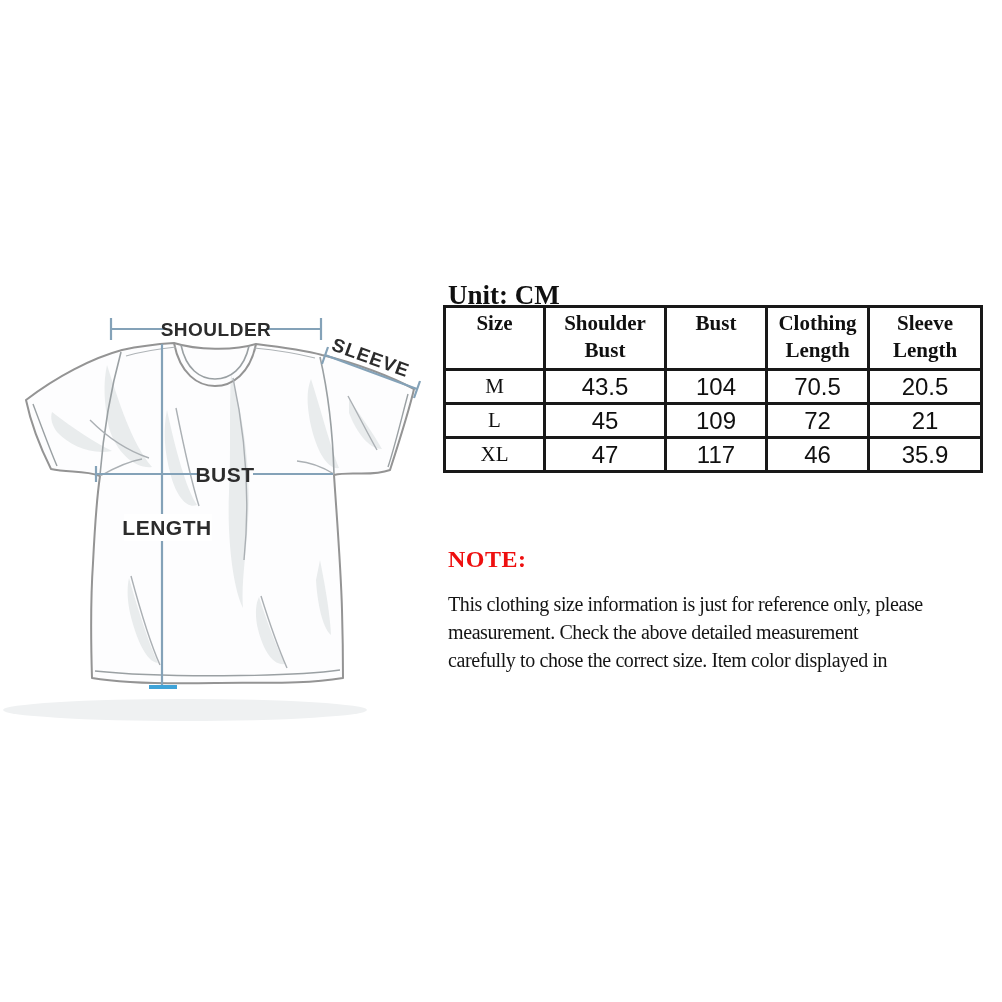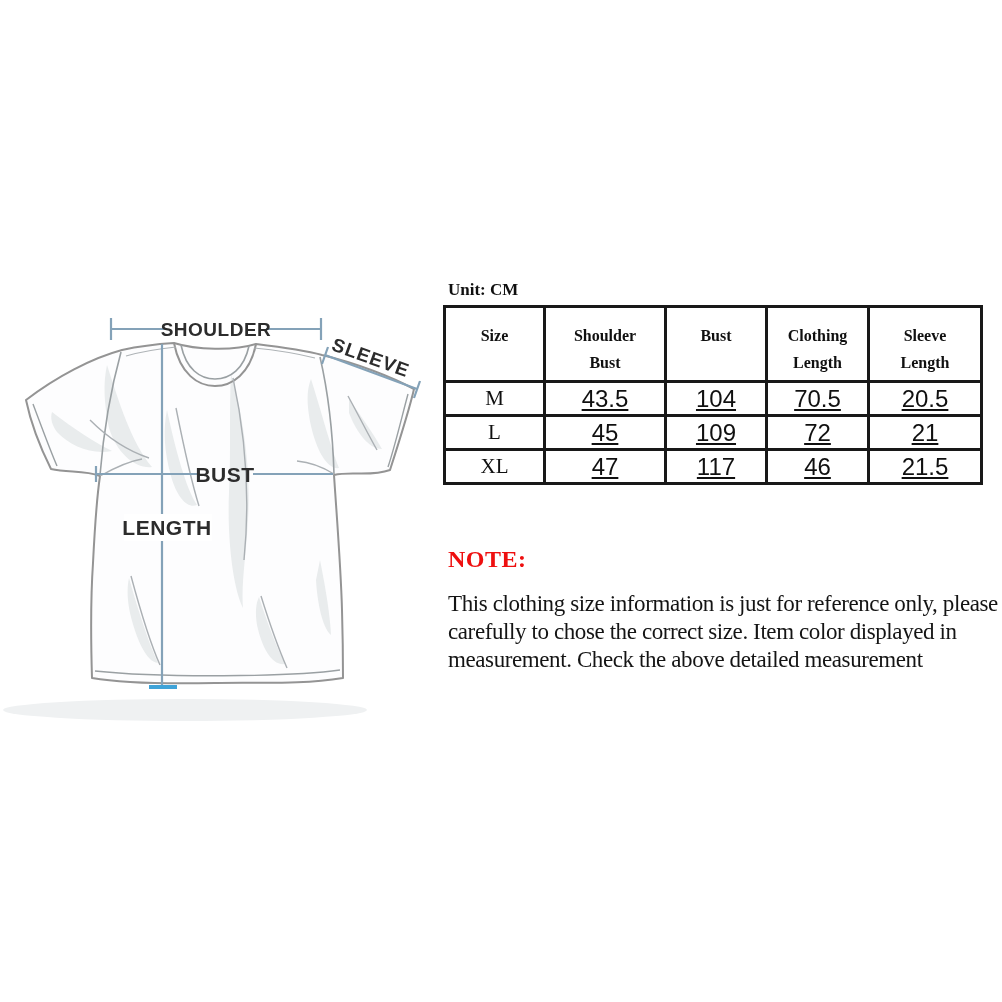--- a/index.html
+++ b/index.html
@@ -5,38 +5,38 @@
   html,body{margin:0;padding:0;background:#fff;}
   .canvas{position:relative;width:1002px;height:1002px;background:#ffffff;overflow:hidden;
           font-family:"Liberation Sans",sans-serif;}
 
   
   .shirt-svg{position:absolute;left:0;top:285px;}
   .dlabel{font-family:"Liberation Sans",sans-serif;font-weight:700;fill:#2c2c2c;}
 
   
   .unit{position:absolute;left:448px;top:280px;
-        font-family:"Liberation Serif",serif;font-weight:700;font-size:17px;color:#101010;}
+        font-family:"Liberation Serif",serif;font-weight:700;font-size:27px;color:#101010;}
 
   
   table.size{position:absolute;left:443px;top:305px;width:537px;
              border-collapse:collapse;table-layout:fixed;text-align:center;color:#101010;}
-  table.size th{border:3px solid #181818;vertical-align:top;padding:14px 0 4px;
-                font-family:"Liberation Serif",serif;font-weight:700;font-size:16px;line-height:27px;margin-left:42px;}
+  table.size th{border:3px solid #181818;vertical-align:top;padding:2px 0 4px;
+                font-family:"Liberation Serif",serif;font-weight:700;font-size:21px;line-height:27px;margin-left:42px;}
   table.size th span{display:block;}
   table.size td{border:3px solid #181818;height:29px;vertical-align:middle;}
   td.sizecol{font-family:"Liberation Serif",serif;font-size:21px;}
-  td.num{font-family:"Liberation Sans",sans-serif;font-size:24px;text-decoration:underline;}
+  td.num{font-family:"Liberation Sans",sans-serif;font-size:24px;}
 
   
   .note-heading{position:absolute;left:448px;top:546px;
                 font-family:"Liberation Serif",serif;font-weight:700;font-size:24px;
                 letter-spacing:.5px;color:#ee0f0f;}
   .note-body{position:absolute;left:448px;top:590px;color:#141414;
-             font-family:"Liberation Serif",serif;font-size:23px;line-height:28px;
+             font-family:"Liberation Serif",serif;font-size:20px;line-height:28px;
              letter-spacing:-0.4px;white-space:nowrap;}
 </style>
 </head>
 <body>
 
 <div class="canvas">
 
   <svg class="shirt-svg" width="450" height="465" viewBox="0 285 450 465" xmlns="http://www.w3.org/2000/svg">
 
     <ellipse cx="185" cy="710" rx="182" ry="11" fill="#eff1f2"></ellipse>
@@ -154,25 +154,25 @@
         <td class="num">45</td>
         <td class="num">109</td>
         <td class="num">72</td>
         <td class="num">21</td>
       </tr>
       <tr>
         <td class="sizecol">XL</td>
         <td class="num">47</td>
         <td class="num">117</td>
         <td class="num">46</td>
-        <td class="num">21.5</td>
+        <td class="num">35.9</td>
       </tr>
     </tbody>
   </table>
 
   <div class="note-heading">NOTE:</div>
   <div class="note-body">
     <div>This clothing size information is just for reference only, please</div>
+    <div>measurement. Check the above detailed measurement</div>
     <div>carefully to chose the correct size. Item color displayed in</div>
-    <div>measurement. Check the above detailed measurement</div>
   </div>
 
 </div>
 
 </body></html>

